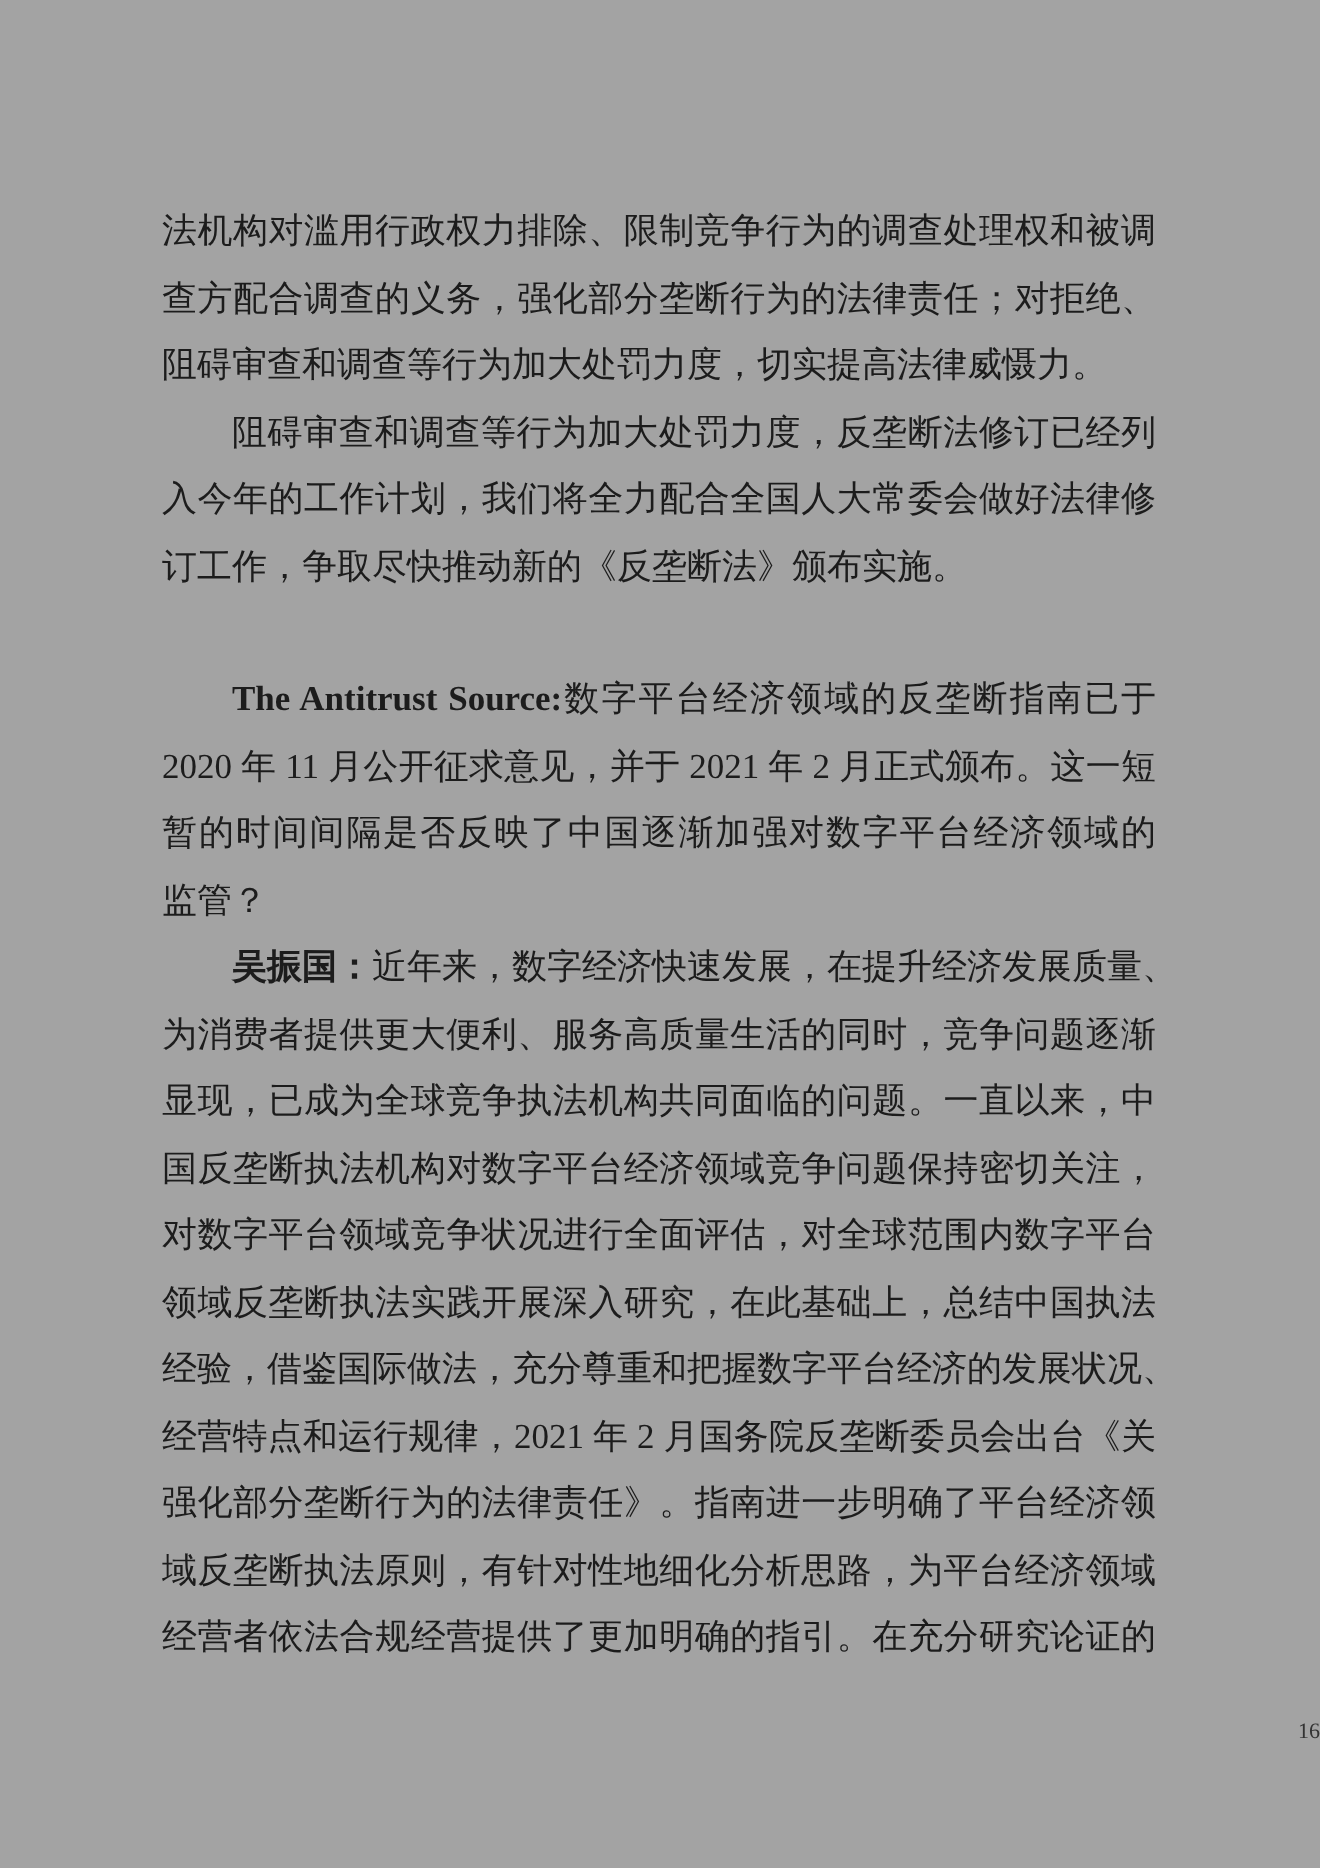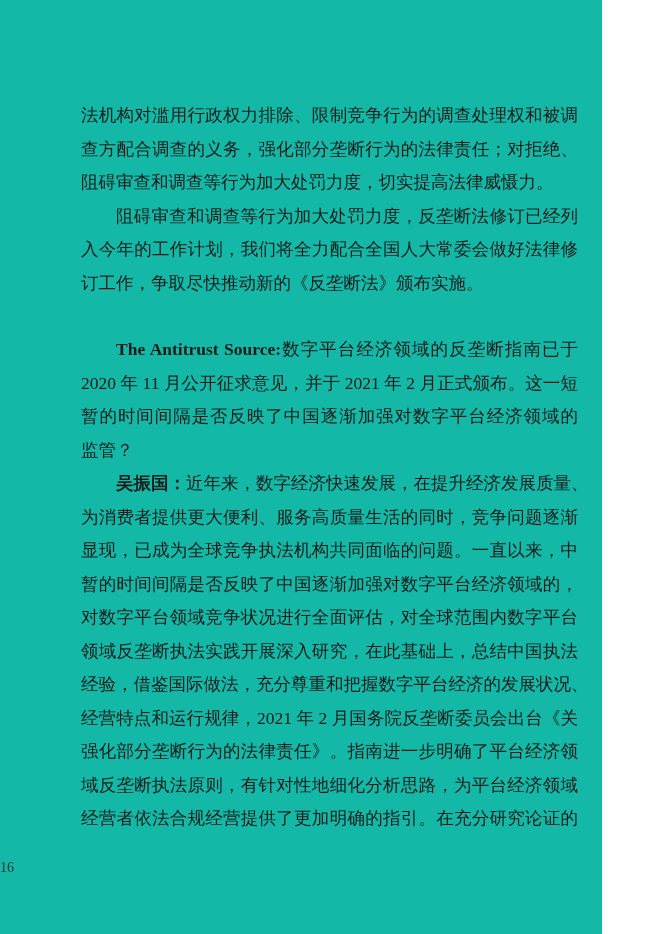--- a/index.html
+++ b/index.html
@@ -2,23 +2,23 @@
 <html><head>
 <meta charset="utf-8">
 <style>
   html, body {
     margin: 0;
     padding: 0;
     background: #ffffff;
   }
   .page {
     position: relative;
-    width: 602px;
+    width: 660px;
     height: 934px;
-    background: #14b8a6;
+    background: #a3a3a3;
     overflow: hidden;
     font-family: "Liberation Serif", "DejaVu Serif", serif;
     color: #1c1c1c;
   }
   .text-block {
     position: absolute;
     left: 81px;
     top: 99px;
     width: 497px;
     font-size: 17.5px;
@@ -45,22 +45,22 @@
   }
   .lead-hei {
     font-family: "Liberation Sans", "DejaVu Sans", sans-serif;
     font-weight: 700;
   }
   .footer {
     position: absolute;
     left: 0;
     top: 860px;
     width: 660px;
-    text-align: left;
-    font-size: 14px;
+    text-align: right;
+    font-size: 11px;
     color: #333333;
     font-family: "Liberation Serif", "DejaVu Serif", serif;
   }
 </style>
 </head>
 <body>
 
 <div class="page">
 
   <div class="text-block">
@@ -87,21 +87,21 @@
       <div class="line">暂的时间间隔是否反映了中国逐渐加强对数字平台经济领域的</div>
       <div class="line para-end">监管？</div>
     </div>
 
     <div>
       <div class="line indent">
         <span class="lead-hei">吴振国：</span><span>近年来，数字经济快速发展，在提升经济发展质量、</span>
       </div>
       <div class="line">为消费者提供更大便利、服务高质量生活的同时，竞争问题逐渐</div>
       <div class="line">显现，已成为全球竞争执法机构共同面临的问题。一直以来，中</div>
-      <div class="line">暂的时间间隔是否反映了中国逐渐加强对数字平台经济领域的，</div>
+      <div class="line">国反垄断执法机构对数字平台经济领域竞争问题保持密切关注，</div>
       <div class="line">对数字平台领域竞争状况进行全面评估，对全球范围内数字平台</div>
       <div class="line">领域反垄断执法实践开展深入研究，在此基础上，总结中国执法</div>
       <div class="line">经验，借鉴国际做法，充分尊重和把握数字平台经济的发展状况、</div>
       <div class="line">经营特点和运行规律，2021 年 2 月国务院反垄断委员会出台《关</div>
       <div class="line">强化部分垄断行为的法律责任》。指南进一步明确了平台经济领</div>
       <div class="line">域反垄断执法原则，有针对性地细化分析思路，为平台经济领域</div>
       <div class="line">经营者依法合规经营提供了更加明确的指引。在充分研究论证的</div>
     </div>
 
   </div>

